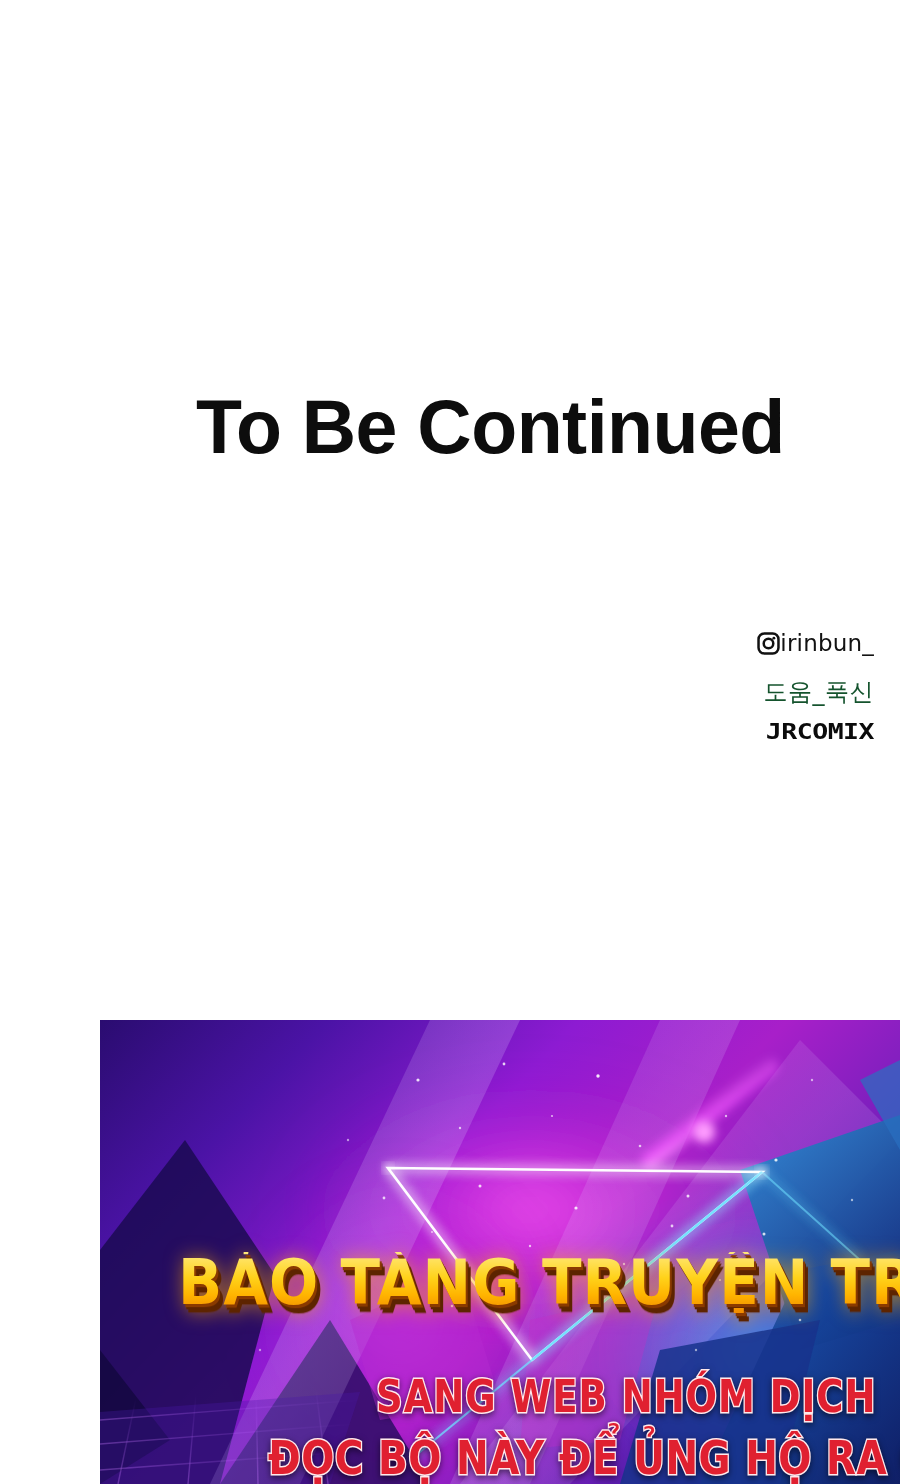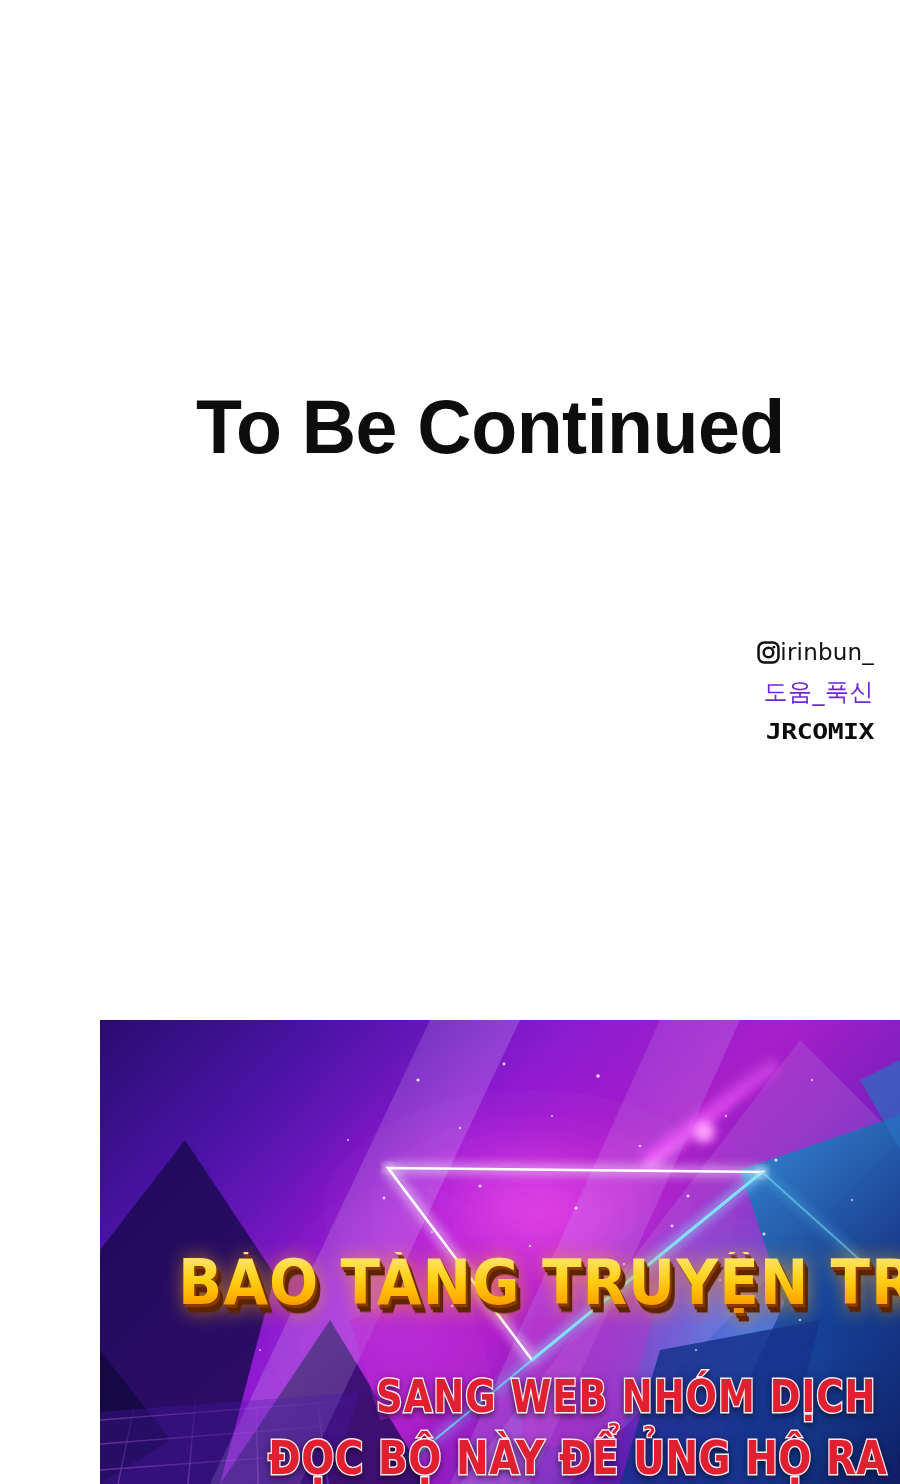--- a/index.html
+++ b/index.html
@@ -42,21 +42,21 @@
   .credits {
     position: absolute;
     right: 26px;
     top: 632px;
     width: 320px;
     text-align: right;
     color: #111;
   }
   .credit-row {
     display: flex;
-    align-items: flex-end;
+    align-items: flex-start;
     justify-content: flex-end;
     gap: 0;
     height: 32px;
   }
   .ig-icon {
     width: 23px;
     height: 23px;
     flex: 0 0 auto;
     display: block;
   }
@@ -66,21 +66,21 @@
     font-weight: 400;
     color: #121212;
     letter-spacing: 0.2px;
     line-height: 1;
   }
   .credit-korean {
     margin-top: 16px;
     font-family: "DejaVu Sans", sans-serif;
     font-size: 24px;
     font-weight: 500;
-    color: #6d28d9;
+    color: #14532d;
     letter-spacing: 0.5px;
     line-height: 1;
   }
   .credit-studio {
     margin-top: 15px;
     font-family: "DejaVu Sans Mono", monospace;
     font-size: 26px;
     font-weight: bold;
     color: #0b0b0b;
     letter-spacing: -0.5px;

